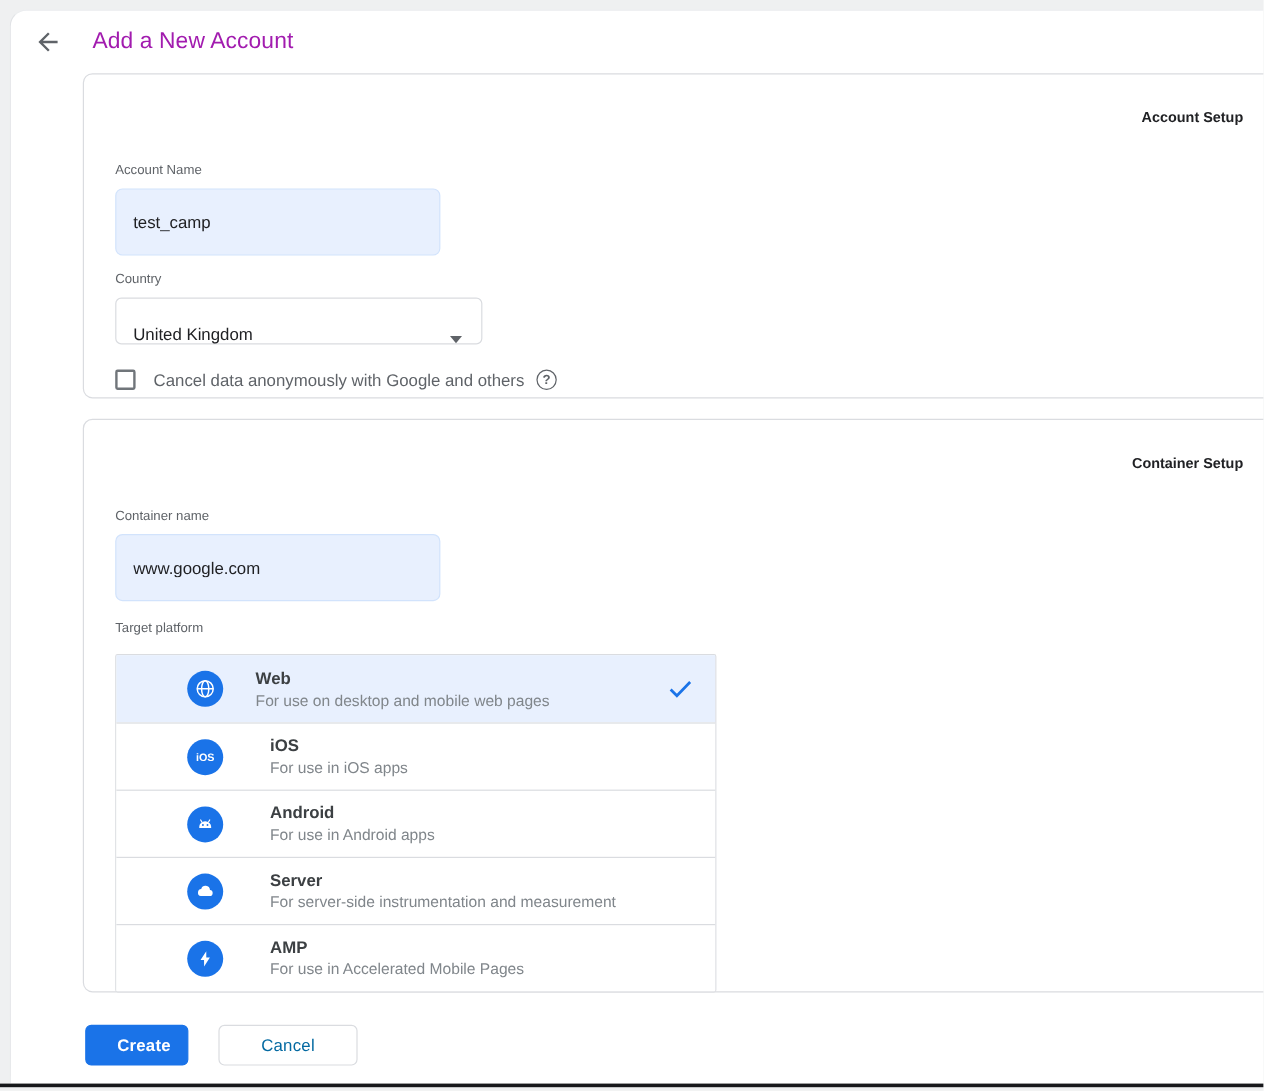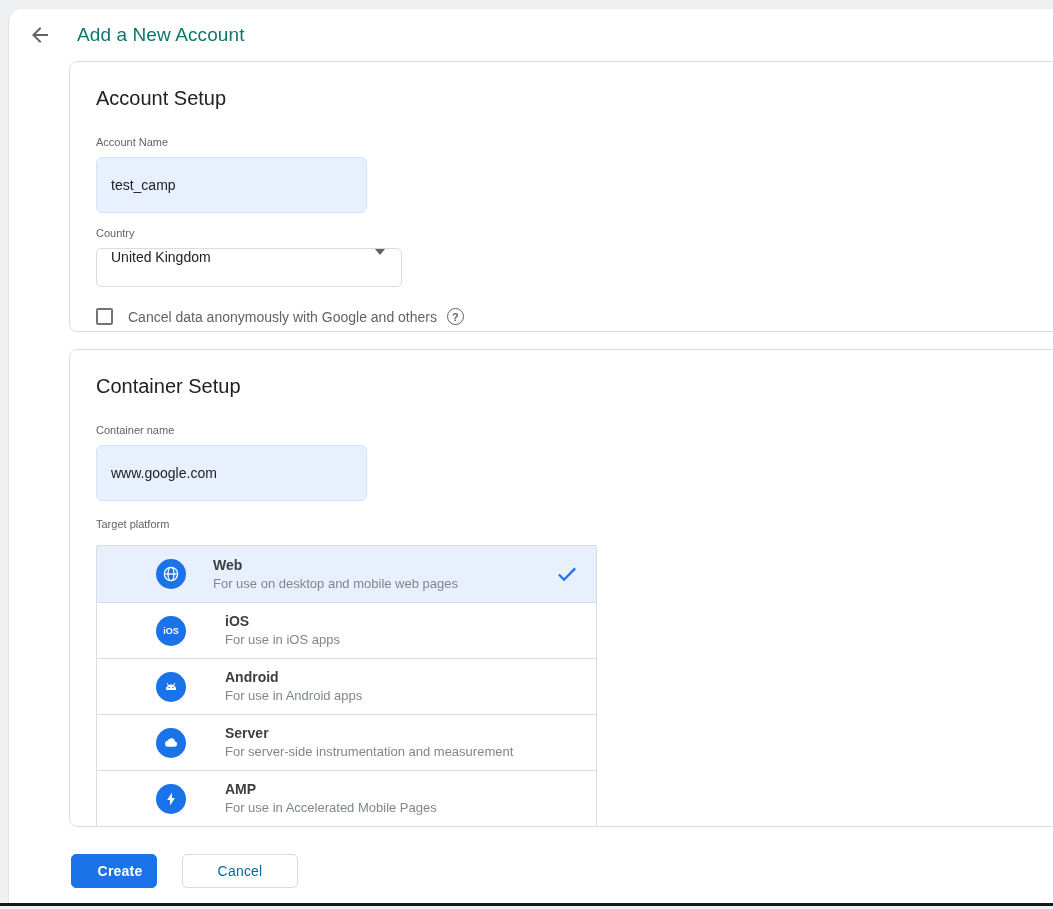--- a/index.html
+++ b/index.html
@@ -15,46 +15,46 @@
     position:absolute; left:8px; top:8px; right:0; bottom:6px;
     background:#ffffff;
     border-left:1px solid #e1e3e6;
     border-top:1px solid #ebedef;
     border-top-left-radius:14px;
     overflow:hidden;
   }
   
   .page-header { position:absolute; left:0; top:0; height:52px; width:100%; display:flex; align-items:center; }
   .back-btn { margin-left:18px; width:26px; height:26px; display:flex; align-items:center; justify-content:center; cursor:pointer; background:none; border:none; }
-  .page-title { margin-left:24px; font-size:19px; font-weight:400; color:#0f766e; letter-spacing:.1px; }
+  .page-title { margin-left:24px; font-size:19px; font-weight:400; color:#a21caf; letter-spacing:.1px; }
 
   
   .card {
     position:absolute; left:60px; right:-10px;
     background:#fff;
     border:1px solid #dadce0;
     border-radius:8px;
     padding:27px 26px 0 26px;
   }
   .card-account { top:52px; height:271px; }
   .card-container { top:340px; height:478px; }
-  .card-heading { font-size:20px; font-weight:400; color:#202124; line-height:19px; margin-bottom:27px; }
+  .card-heading { font-size:12px; font-weight:700; color:#202124; line-height:19px; margin-bottom:27px;text-align:right; }
 
   .field-label { font-size:11px; color:#5f6368; line-height:15px; margin-bottom:7px; }
   .text-input {
     display:block; width:271px; height:56px;
     background:#e8f0fe; border:1px solid #d2e3fc; border-radius:6px;
     font-family:"Liberation Sans", sans-serif;
     font-size:14px; color:#202124; padding:0 14px; outline:none;
     margin-bottom:13px;
   }
   .select-box {
     width:306px; height:39px;
     border:1px solid #dadce0; border-radius:5px; background:#fff;
-    display:flex; align-items:flex-start; justify-content:space-between;
+    display:flex; align-items:flex-end; justify-content:space-between;
     padding:0 16px 0 14px; font-size:14px; color:#202124; cursor:pointer;
     margin-bottom:0;
   }
   .caret-down {
     width:0; height:0;
     border-left:5px solid transparent; border-right:5px solid transparent;
     border-top:6px solid #5f6368;
   }
   .checkbox-row { margin-top:21px; display:flex; align-items:center; }
   .checkbox {

